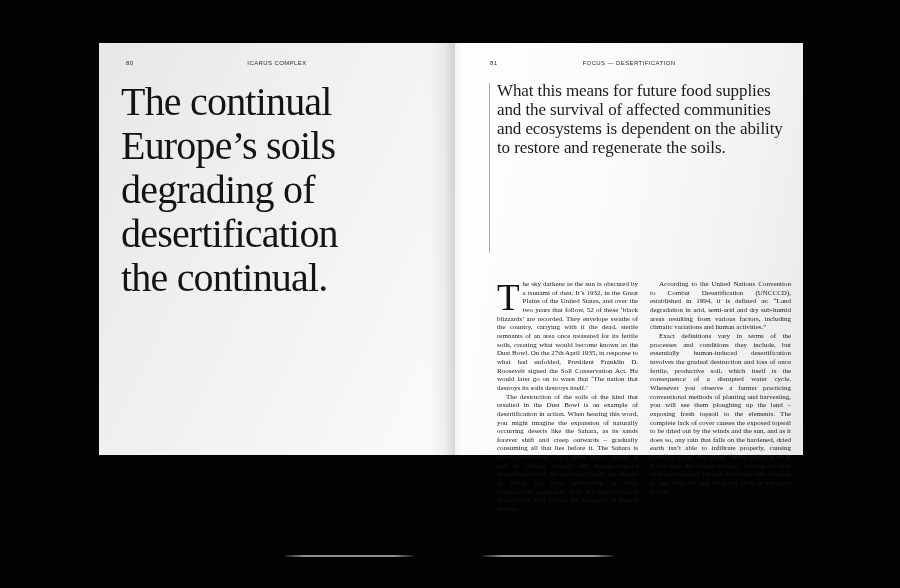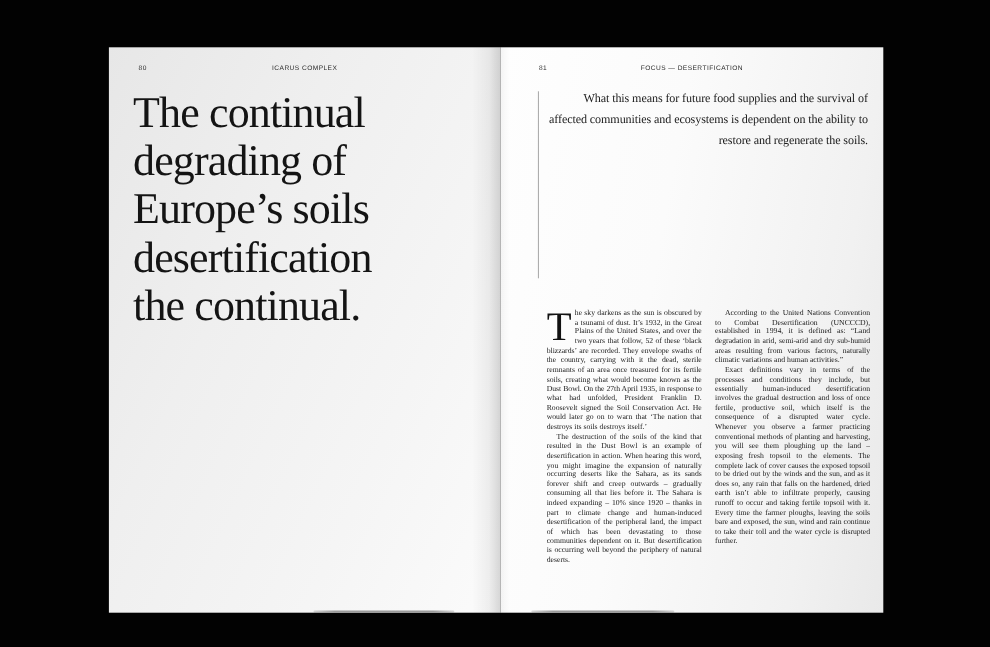--- a/index.html
+++ b/index.html
@@ -1,40 +1,40 @@
 <!DOCTYPE html>
 <html lang="en"><head>
 <meta charset="utf-8">
 <style>
   html,body{margin:0;padding:0;background:#000;}
   .stage{position:relative;width:900px;height:588px;background:#020202;overflow:hidden;
          font-family:"Liberation Serif", serif;}
   
-  .page{position:absolute;top:43px;height:514px;}
+  .page{position:absolute;top:43px;height:412px;}
   .page-left{left:99px;width:356px;
     background:linear-gradient(115deg,#e7e7e7 0%,#efefef 35%,#f5f5f5 70%,#fbfbfb 100%);}
   .page-left .gutter-shade{position:absolute;top:0;right:0;width:26px;height:100%;
     background:linear-gradient(to right,rgba(0,0,0,0) 0%,rgba(0,0,0,0.05) 60%,rgba(0,0,0,0.15) 100%);}
   .page-right{left:455px;width:348px;
     background:linear-gradient(100deg,#fefefe 0%,#fbfbfb 40%,#f1f1f1 80%,#e9e9e9 100%);}
   .page-right .fold-light{position:absolute;top:0;left:0;width:8px;height:100%;
     background:linear-gradient(to right,rgba(0,0,0,0.04),rgba(0,0,0,0));}
   
   .folio,.running-head{position:absolute;top:17px;font-family:"Liberation Sans",sans-serif;
     font-size:6px;letter-spacing:0.4px;color:#2c2c2c;}
   .running-head{left:0;width:100%;text-align:center;}
   .page-left .folio{left:27px;}
   .page-right .folio{left:35px;}
   
   .headline{position:absolute;left:22px;top:37px;color:#141414;}
   .headline .hl-line{font-size:40px;line-height:44px;letter-spacing:-0.8px;white-space:nowrap;}
   
   .standfirst-rule{position:absolute;left:34px;top:40px;width:1px;height:170px;background:#adadad;}
-  .standfirst{position:absolute;left:42px;top:38px;width:292px;font-size:11px;line-height:19px;
-    color:#1b1b1b;letter-spacing:-0.1px;text-align:right;}
+  .standfirst{position:absolute;left:42px;top:38px;width:292px;font-size:17px;line-height:19px;
+    color:#1b1b1b;letter-spacing:-0.1px;}
   
   .col{position:absolute;top:237px;width:141px;height:248px;overflow:hidden;
     text-align:justify;font-size:7px;line-height:8.65px;color:#191919;
     -webkit-hyphens:auto;hyphens:auto;}
   .col-1{left:42px;}
   .col-2{left:195px;}
   .col p{margin:0;text-indent:9px;}
   .col p.no-indent{text-indent:0;}
   .dropcap{float:left;font-size:37px;line-height:31px;padding:2px 3px 0 0;color:#111;}
   
@@ -46,22 +46,22 @@
 </head>
 <body>
 
 <div class="stage">
 
   <div class="page page-left">
     <div class="folio">80</div>
     <div class="running-head">ICARUS COMPLEX</div>
     <div class="headline">
       <div class="hl-line">The continual</div>
+      <div class="hl-line">Europe’s soils</div>
       <div class="hl-line">degrading of</div>
-      <div class="hl-line">Europe’s soils</div>
       <div class="hl-line">desertification</div>
       <div class="hl-line">the continual.</div>
     </div>
     <div class="gutter-shade"></div>
   </div>
 
   <div class="page page-right">
     <div class="fold-light"></div>
     <div class="folio">81</div>
     <div class="running-head">FOCUS — DESERTIFICATION</div>
@@ -70,21 +70,21 @@
     <div class="standfirst">What this means for future food supplies and the survival of affected communities and ecosystems is dependent on the ability to restore and regenerate the soils.</div>
 
     <div class="col col-1">
       <p class="no-indent">
         <span class="dropcap">T</span><span>he sky darkens as the sun is obscured by a tsunami of dust. It’s 1932, in the Great Plains of the United States, and over the two years that follow, 52 of these ‘black blizzards’ are recorded. They envelope swaths of the country, carrying with it the dead, sterile remnants of an area once treasured for its fertile soils, creating what would become known as the Dust Bowl. On the 27th April 1935, in response to what had unfolded, President Franklin D. Roosevelt signed the Soil Conservation Act. He would later go on to warn that ‘The nation that destroys its soils destroys itself.’</span>
       </p>
       <p>The destruction of the soils of the kind that resulted in the Dust Bowl is an example of desertification in action. When hearing this word, you might imagine the expansion of naturally occurring deserts like the Sahara, as its sands forever shift and creep outwards – gradually consuming all that lies before it. The Sahara is indeed expanding – 10% since 1920 – thanks in part to climate change and human-induced desertification of the peripheral land, the impact of which has been devastating to those communities dependent on it. But desertification is occurring well beyond the periphery of natural deserts.</p>
     </div>
 
     <div class="col col-2">
-      <p>According to the United Nations Convention to Combat Desertification (UNCCCD), established in 1994, it is defined as: “Land degradation in arid, semi-arid and dry sub-humid areas resulting from various factors, naturally climatic variations and human activities.”</p>
+      <p>According to the United Nations Convention to Combat Desertification (UNCCCD), established in 1994, it is defined as: “Land degradation in arid, semi-arid and dry sub-humid areas resulting from various factors, including climatic variations and human activities.”</p>
       <p>Exact definitions vary in terms of the processes and conditions they include, but essentially human-induced desertification involves the gradual destruction and loss of once fertile, productive soil, which itself is the consequence of a disrupted water cycle. Whenever you observe a farmer practicing conventional methods of planting and harvesting, you will see them ploughing up the land – exposing fresh topsoil to the elements. The complete lack of cover causes the exposed topsoil to be dried out by the winds and the sun, and as it does so, any rain that falls on the hardened, dried earth isn’t able to infiltrate properly, causing runoff to occur and taking fertile topsoil with it. Every time the farmer ploughs, leaving the soils bare and exposed, the sun, wind and rain continue to take their toll and the water cycle is disrupted further.</p>
     </div>
   </div>
 
   <div class="refl refl-left"></div>
   <div class="refl refl-right"></div>
 
 </div>
 
 </body></html>

